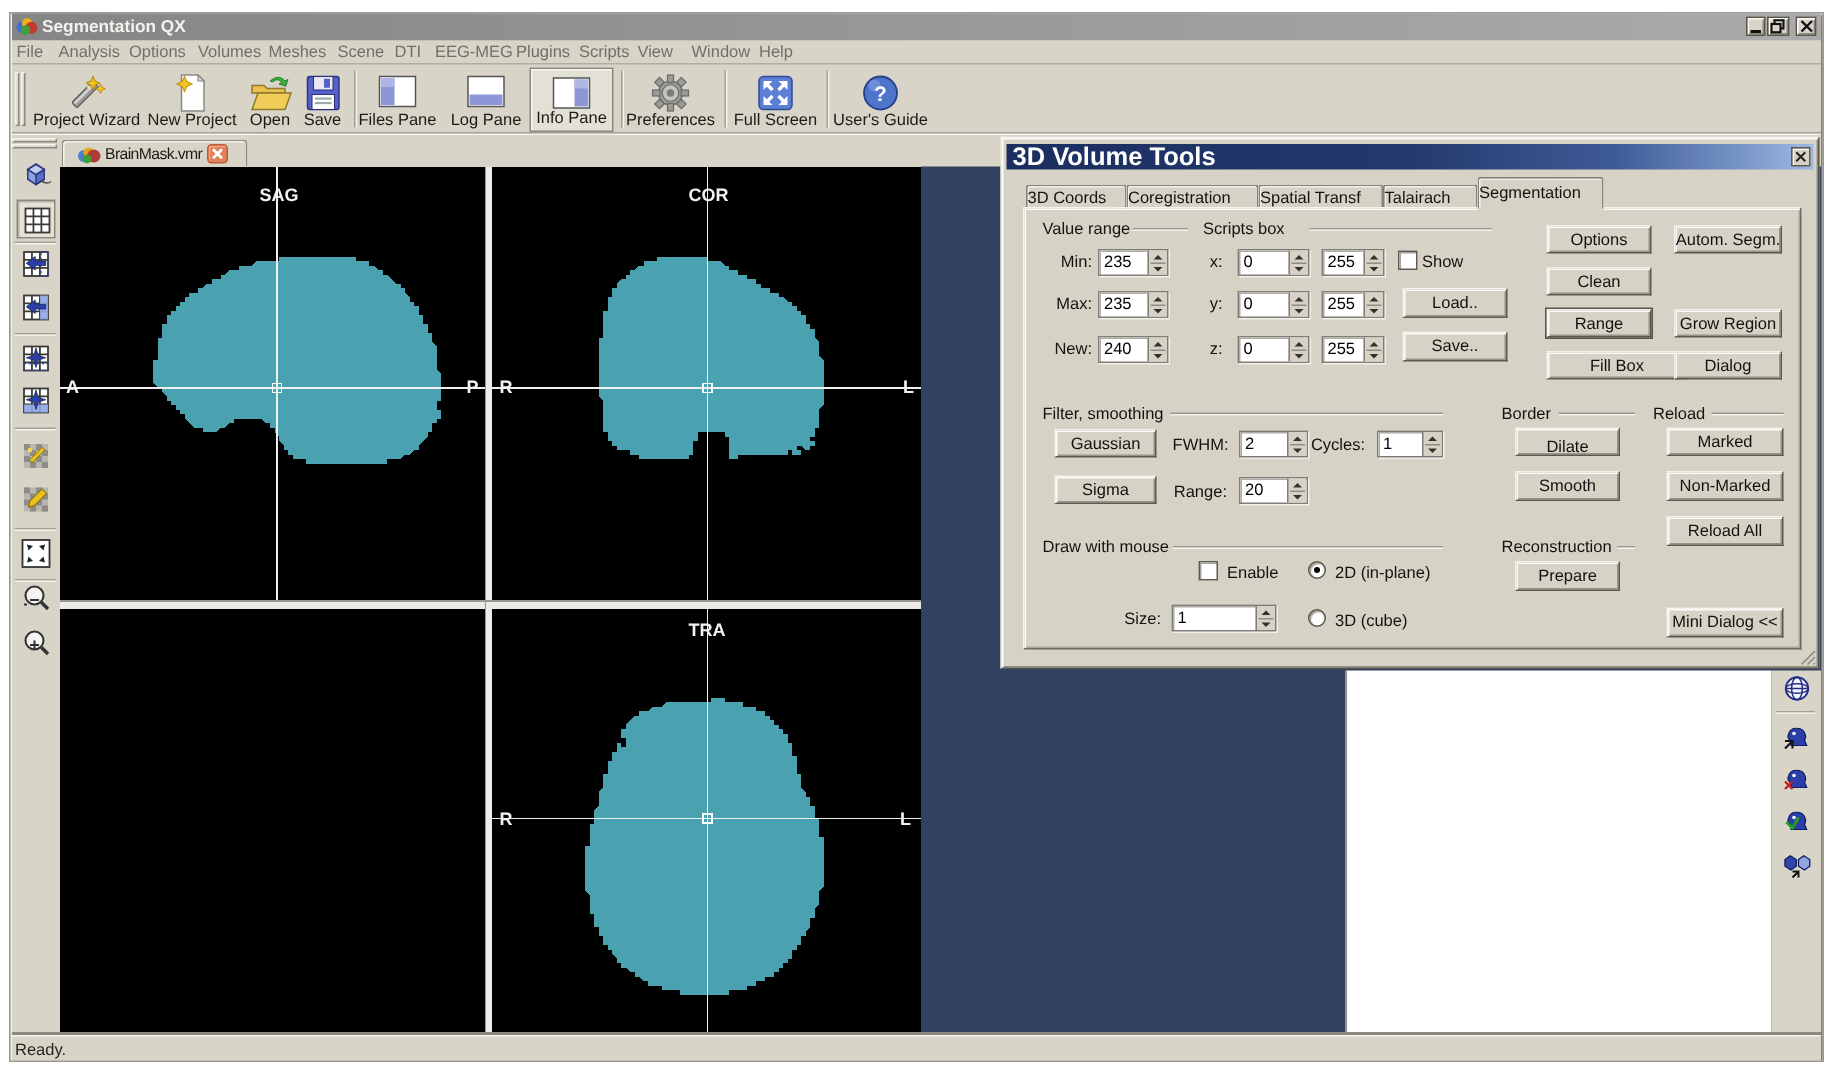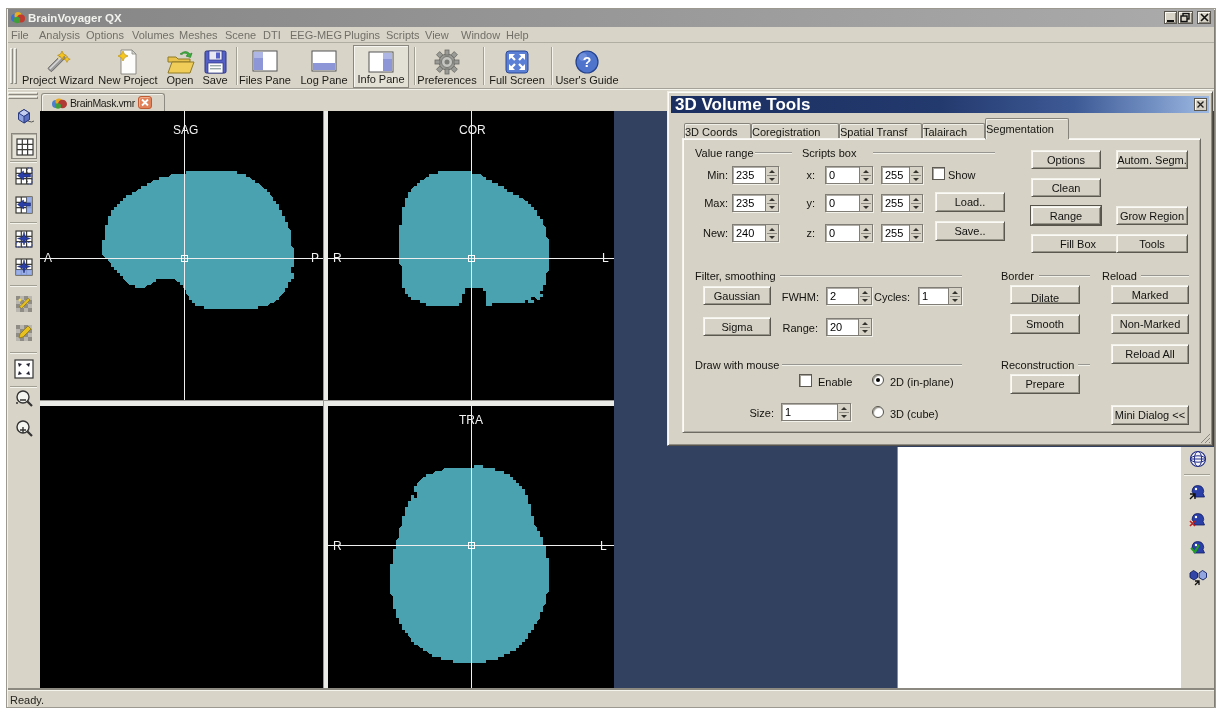--- a/index.html
+++ b/index.html
@@ -39,28 +39,28 @@
 .spin{position:absolute;height:18px;background:#fff;border:1px solid #7f7d75;box-shadow:inset 1px 1px 0 #aeaca4, 1px 1px 0 #f2f1ea}
 .spin .v{position:absolute;left:3px;top:2px;color:#000}
 .spin .sb{position:absolute;right:0;top:0;bottom:0;width:13px;background:#d6d2c6;border-left:1px solid #7f7d75}
 .spin .sb i{position:absolute;left:3px;width:0;height:0;border-left:3px solid transparent;border-right:3px solid transparent}
 .spin .sb i.up{top:2.5px;border-bottom:3.5px solid #33322c}
 .spin .sb i.dn{bottom:2.5px;border-top:3.5px solid #33322c}
 .spin .sb:before{content:"";position:absolute;left:1px;right:1px;top:50%;border-top:1px solid #8f8d83}
 .cb{position:absolute;width:13px;height:13px;background:#fff;border:1px solid #5c5a52;box-shadow:inset 1px 1px 0 #a5a39b}
 .radio{position:absolute;width:12px;height:12px;border-radius:50%;background:#fff;border:1px solid #55534b;box-shadow:inset 1px 1px 1px #9a988e}
 .radio.sel:after{content:"";position:absolute;left:3px;top:3px;width:4px;height:4px;border-radius:50%;background:#000}
-.qlabel{position:absolute;color:#f2f2f2;font-weight:normal;font-size:12px}
+.qlabel{position:absolute;color:#f2f2f2;font-weight:bold;font-size:12px}
 svg{position:absolute;left:0;top:0}
 </style></head>
 <body>
 <div id="root">
     <div class="abs win"></div>
     <div class="abs tbar">
-      <span class="ttl" style="left:20px">BrainVoyager QX</span>
+      <span class="ttl" style="left:20px">Segmentation QX</span>
       <svg width="16" height="14" style="left:2px;top:2px">
         <circle cx="5" cy="7" r="4" fill="#3f6fd0"></circle>
         <circle cx="8" cy="4.5" r="3.5" fill="#e8b020"></circle>
         <circle cx="11" cy="7.5" r="4" fill="#c23a2e"></circle>
         <circle cx="7" cy="9" r="3.2" fill="#3f9e3a"></circle>
       </svg>
       <div class="wbtn" style="right:37px;width:13px">
         <svg width="13" height="11">
           <rect x="2" y="8" width="7" height="2" fill="#111"></rect>
         </svg>
@@ -477,21 +477,21 @@
       <div class="cb" style="left:264px;top:75px"></div>
       <div class="glbl" style="left:280px;top:77px;color:#14130f">Show</div>
       <div class="btn" style="left:267px;top:100px;width:70px;height:20px;padding-top:3px">Load..</div>
       <div class="btn" style="left:267px;top:129px;width:70px;height:20px;padding-top:3px">Save..</div>
       <div class="btn" style="left:363px;top:58px;width:70px;height:19px;padding-top:3px">Options</div>
       <div class="btn" style="left:448px;top:58px;width:72px;height:19px;padding-top:3px">Autom. Segm.</div>
       <div class="btn" style="left:363px;top:86px;width:70px;height:19px;padding-top:3px">Clean</div>
       <div class="btn def" style="left:363px;top:114px;width:70px;height:19px;padding-top:3px">Range</div>
       <div class="btn" style="left:448px;top:114px;width:72px;height:19px;padding-top:3px">Grow Region</div>
       <div class="btn" style="left:363px;top:142px;width:94px;height:19px;padding-top:3px">Fill Box</div>
-      <div class="btn" style="left:448px;top:142px;width:72px;height:19px;padding-top:3px">Tools</div>
+      <div class="btn" style="left:448px;top:142px;width:72px;height:19px;padding-top:3px">Dialog</div>
       <div class="glbl" style="left:27px;top:178px">Filter, smoothing</div>
       <div class="gline" style="left:112px;top:183px;width:182px"></div>
       <div class="btn" style="left:35px;top:194px;width:68px;height:19px;padding-top:3px">Gaussian</div>
       <div class="glbl" style="right:393px;top:199px;color:#14130f">FWHM:</div>
       <div class="spin" style="left:158px;top:195px;width:46px">
         <span class="v">2</span>
         <span class="sb">
           <i class="up"></i>
           <i class="dn"></i>
         </span>

